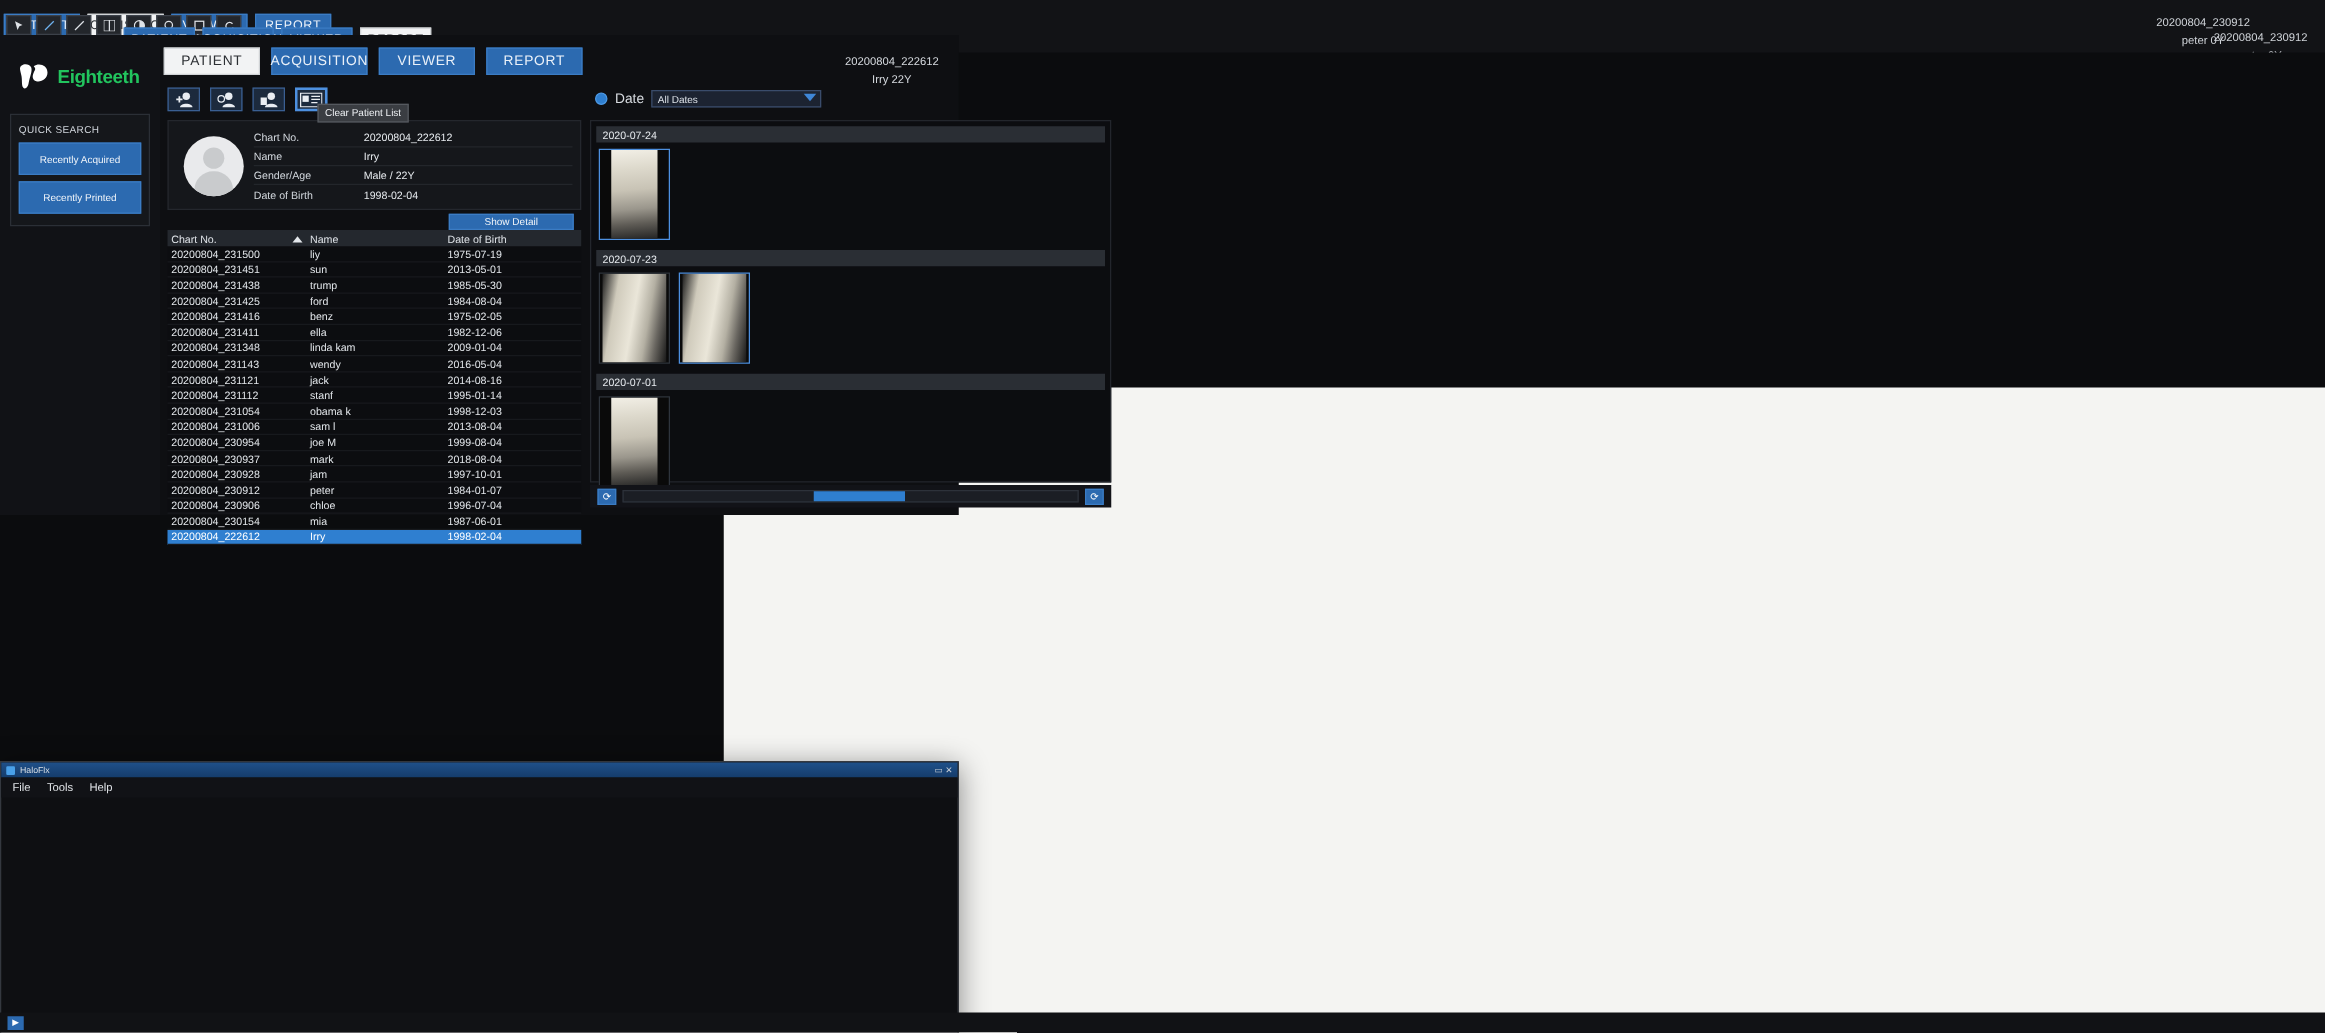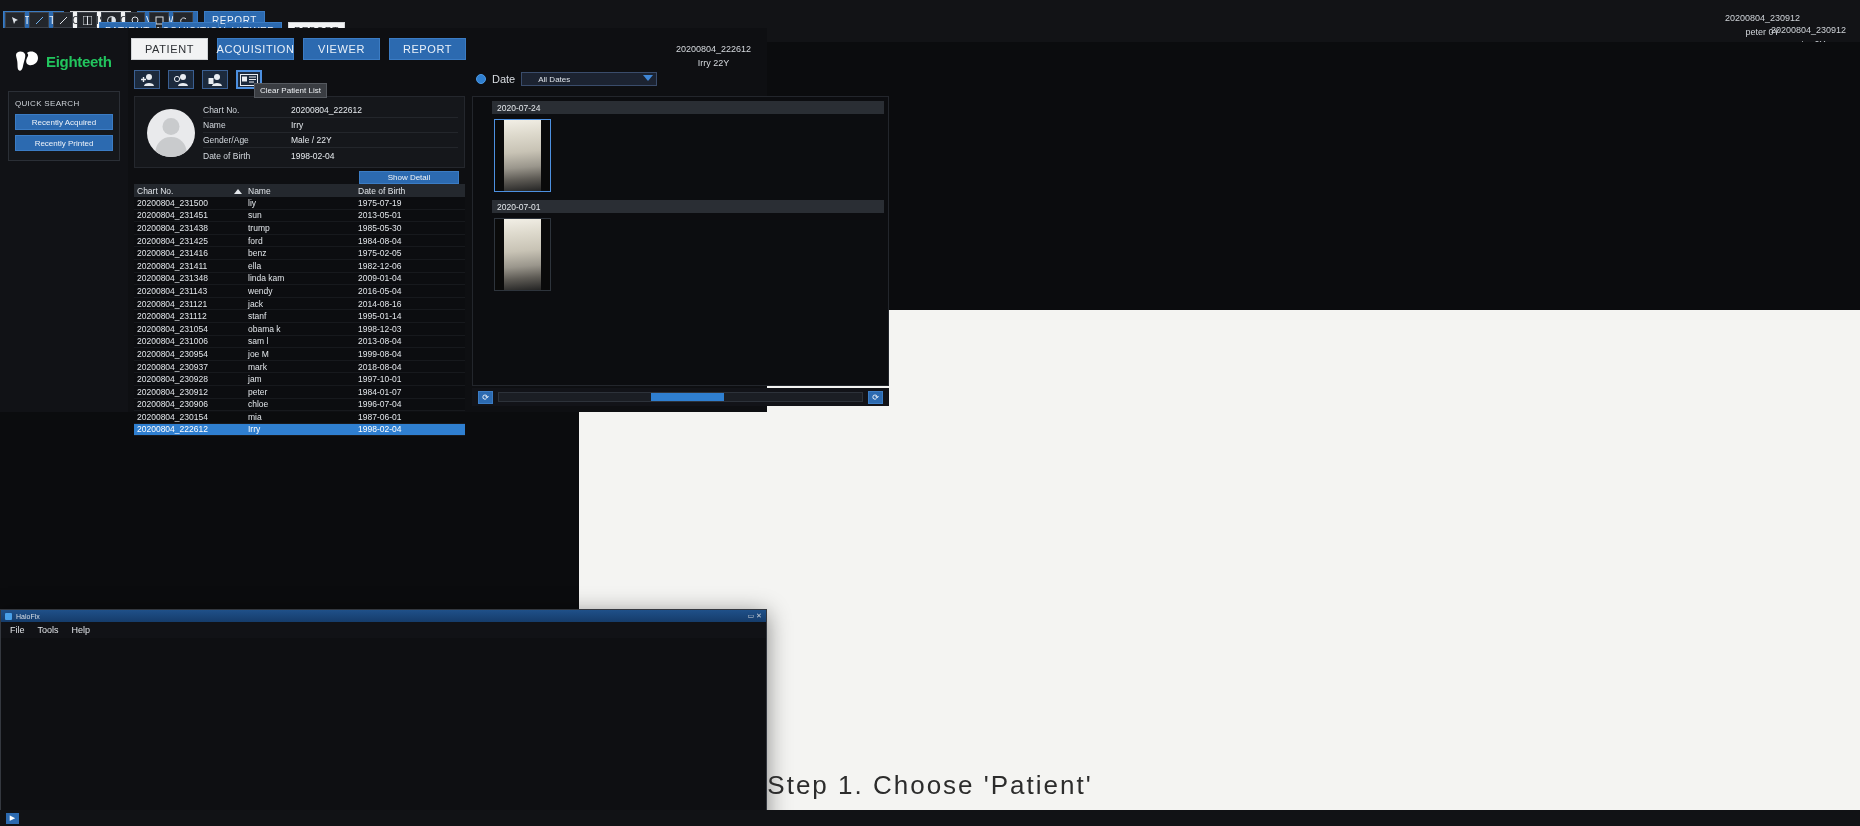--- a/index.html
+++ b/index.html
@@ -133,42 +133,42 @@
   #logo .brand { color:#22c55e; font-size:15px; font-weight:bold; letter-spacing:-.3px;}
   .sidepanel { margin-top:18px; background:#15171b; border:1px solid #2b2f36; padding:7px 6px 9px;}
   .sidepanel h4 { font-size:8px; font-weight:normal; color:#cfd4da; margin-bottom:6px; letter-spacing:.3px;}
   .searchrow { display:flex; gap:5px; }
   .searchinput { flex:1; height:14px; background:#1d3câ; background:#1d3a63; border:1px solid #2f5party;
                  border:1px solid #2f568f;}
   .plusbtn { width:23px; height:14px; background:#2c6ab0; border:1px solid #3b7cc4; color:#fff;
              font-size:8px; display:flex; align-items:center; justify-content:center;}
   .fullbtn { margin-top:6px; height:15px; background:#2c6ab0; border:1px solid #3b7cc4; color:#eef3f9;
              font-size:9px; display:flex; align-items:center; justify-content:center;}
-  .qsbtn { margin-top:5px; height:16px; background:#2c6ab0; border:1px solid #3b7cc4; color:#eef3f9;
+  .qsbtn { margin-top:5px; height:26px; background:#2c6ab0; border:1px solid #3b7cc4; color:#eef3f9;
            font-size:8px; display:flex; align-items:center; justify-content:center;}
 
   
   #mw-content { flex:1; position:relative; background:#0e0f12;}
   #mw-nav { position:absolute; left:3px; top:10px; display:flex; gap:9px;}
   #mw-nav .navbtn { width:77px; height:22px; font-size:11px;}
   #mw-chart { position:absolute; right:16px; top:14px; text-align:center; font-size:9px;
               color:#d5d9de; line-height:1.6;}
   #mw-icons { position:absolute; left:6px; top:42px; display:flex; gap:8px;}
   .picon { width:26px; height:19px; background:#1c2a3d; border:1px solid #3a5f92;
            display:flex; align-items:center; justify-content:center;}
   .picon.active { border:2px solid #4d90e0; }
   .tooltip { position:absolute; left:126px; top:55px; background:#3a3d42; color:#eceff2;
              font-size:8px; padding:2px 5px; border:1px solid #55595f; white-space:nowrap; z-index:9;}
 
   #daterow { position:absolute; left:348px; top:44px; display:flex; align-items:center; gap:6px;}
   .radio { width:10px;height:10px;border-radius:50%;background:#2f7fd0;border:1px solid #4d9ae6;}
   #daterow .dl { font-size:11px; color:#d8dce1;}
   .selectbox { width:136px; height:14px; background:#1c2331; border:1px solid #3a4céé;
                border:1px solid #3a4c6b; display:flex; align-items:center;
-               padding-left:16px; font-size:8px; color:#dde2e8; position:relative;}
+               padding-left:4px; font-size:8px; color:#dde2e8; position:relative;}
   .selectbox .chev { position:absolute; right:3px; top:2px; width:0;height:0;
                      border-left:5px solid transparent;border-right:5px solid transparent;
                      border-top:6px solid #3f86d6;}
 
   
   #pcard { position:absolute; left:6px; top:68px; width:331px; height:72px; background:#15171b;
            border:1px solid #24272d; display:flex; padding:6px;}
   #pavatar { width:48px;height:48px;border-radius:50%;background:#e9eaec;position:relative;
              margin:6px 8px 0 6px; overflow:hidden;}
   #pavatar .head { position:absolute; left:50%; top:9px; transform:translateX(-50%);
@@ -193,21 +193,21 @@
   .sortcaret { position:absolute; left:-14px; top:3px; width:0;height:0;
                border-left:4px solid transparent;border-right:4px solid transparent;
                border-bottom:5px solid #e3e7eb;}
   .trow { display:flex; height:12.6px; align-items:center; border-bottom:1px solid #17191d;}
   .trow div { font-size:8.5px; color:#e2e6ea;}
   .trow.sel { background:#2f7fd0; }
   .trow.sel div { color:#fff; }
 
   
   #thumbarea { position:absolute; left:344px; top:68px; width:417px; height:290px; background:#0c0d10;
-               border:1px solid #23262c;padding-left:15px;}
+               border:1px solid #23262c;}
   .dategroup { margin:4px 4px 0 4px; }
   .dhead { height:13px; background:#2a2e34; font-size:8.5px; color:#e4e8ec;
            display:flex; align-items:center; padding-left:5px;}
   .drow { display:flex; gap:7px; padding:5px 0 4px 2px;}
   .thumb { width:57px; height:73px; border:1px solid #2e3views; border:1px solid #2e343c;
            background:#0a0a0a; overflow:hidden; position:relative;}
   .thumb.selt { border:1px solid #4d90e0; }
   .thumb .xr {
     position:absolute; left:9px; right:9px; top:0; bottom:0;
     background:linear-gradient(175deg,#f2efe6 0%,#ddd9cc 22%,#c8c3b5 45%,#9a968c 66%,#5f5c56 82%,#242424 100%);
@@ -709,20 +709,31 @@
           <div id="thumb-groups">
               <div class="dategroup">
                 <div class="dhead">2020-07-24</div>
                 <div class="drow">
                   <div class="thumb selt">
                     <span class="xr"></span>
                   </div>
                 </div>
               </div>
               <div class="dategroup">
+                <div class="dhead">2020-07-23</div>
+                <div class="drow">
+                  <div class="thumb">
+                    <span class="xr wide"></span>
+                  </div>
+                  <div class="thumb selt">
+                    <span class="xr wide"></span>
+                  </div>
+                </div>
+              </div>
+              <div class="dategroup">
                 <div class="dhead">2020-07-01</div>
                 <div class="drow">
                   <div class="thumb">
                     <span class="xr"></span>
                   </div>
                 </div>
               </div>
             </div>
         </div>
 
@@ -731,14 +742,13 @@
           <div class="fslider">
               <span class="fill"></span>
             </div>
           <div class="fbtn">⟳</div>
         </div>
 
       </div>
     </div>
   </div>
 
-  <div class="caption">Step 1. Choose 'Patient'</div>
 </div>
 
 </body></html>

